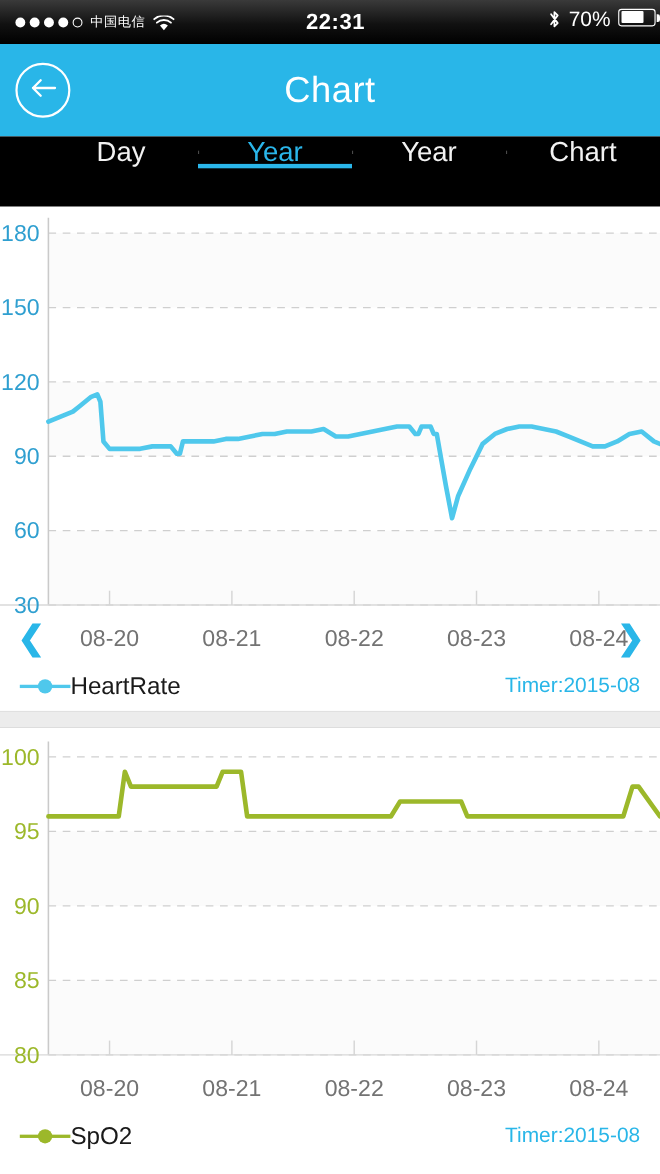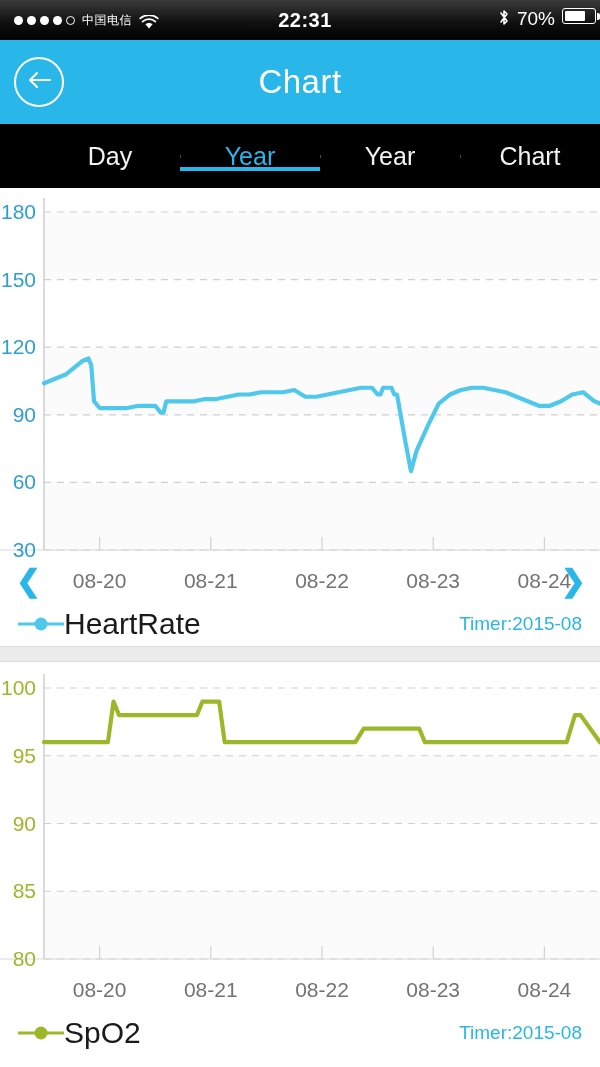--- a/index.html
+++ b/index.html
@@ -54,21 +54,21 @@
     width:50px; height:50px; border:2.2px solid #fff; border-radius:50%;
     display:flex; align-items:center; justify-content:center; cursor:pointer;
   }
   .navtitle{
     width:100%; text-align:center; color:#fff;
     font-size:33px; font-weight:normal; letter-spacing:.5px;
   }
 
   
   .tabbar{
-    height:64px; background:#000; display:flex; align-items:center;
+    height:64px; background:#000; display:flex; align-items:flex-start;
     position:relative;
     padding-left:40px;
   }
   .tab{
     flex:1; display:flex; align-items:center; justify-content:center;
     color:#f2f2f2; font-size:25px; cursor:pointer; position:relative;
   }
   .tab + .tab::before{
     content:""; position:absolute; left:0; top:13px; bottom:13px;
     width:1px; background:#4a4a4a;
@@ -92,21 +92,21 @@
   .legend-mark{ position:relative; width:46px; height:14px; }
   .legend-mark .ln{
     position:absolute; top:50%; left:0; width:46px; height:3px;
     transform:translateY(-50%);
   }
   .legend-mark .pt{
     position:absolute; top:50%; left:50%;
     transform:translate(-50%,-50%);
     width:13px; height:13px; border-radius:50%;
   }
-  .legend-label{ font-size:30px; color:#1a1a1a; }
+  .legend-label{ font-size:22px; color:#1a1a1a; }
   .legend-right{
     margin-left:auto; font-size:19px; color:#29b6e8;
   }
 
   .divider{ height:16px; background:#ececec; border-top:1px solid #dcdcdc;
             border-bottom:1px solid #dcdcdc; }
   .bottomfill{ background:#ececec; width:600px; }
 
   .xaxisrow{
     height:42px; position:relative; background:#fff;

